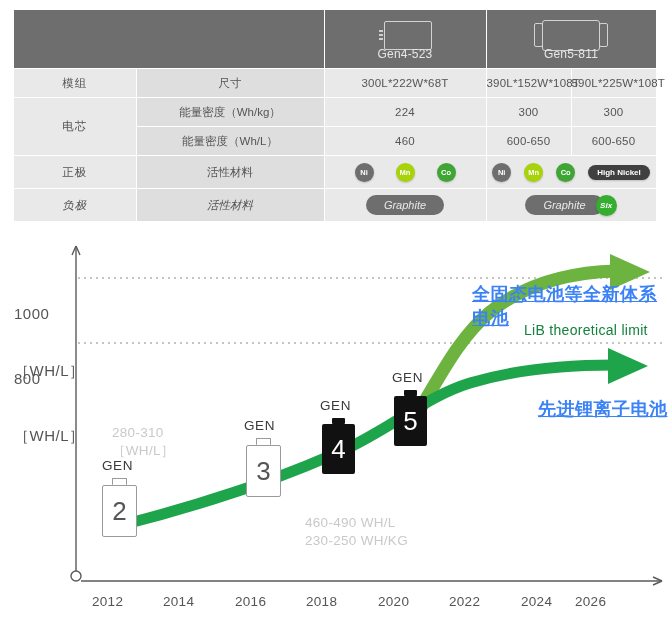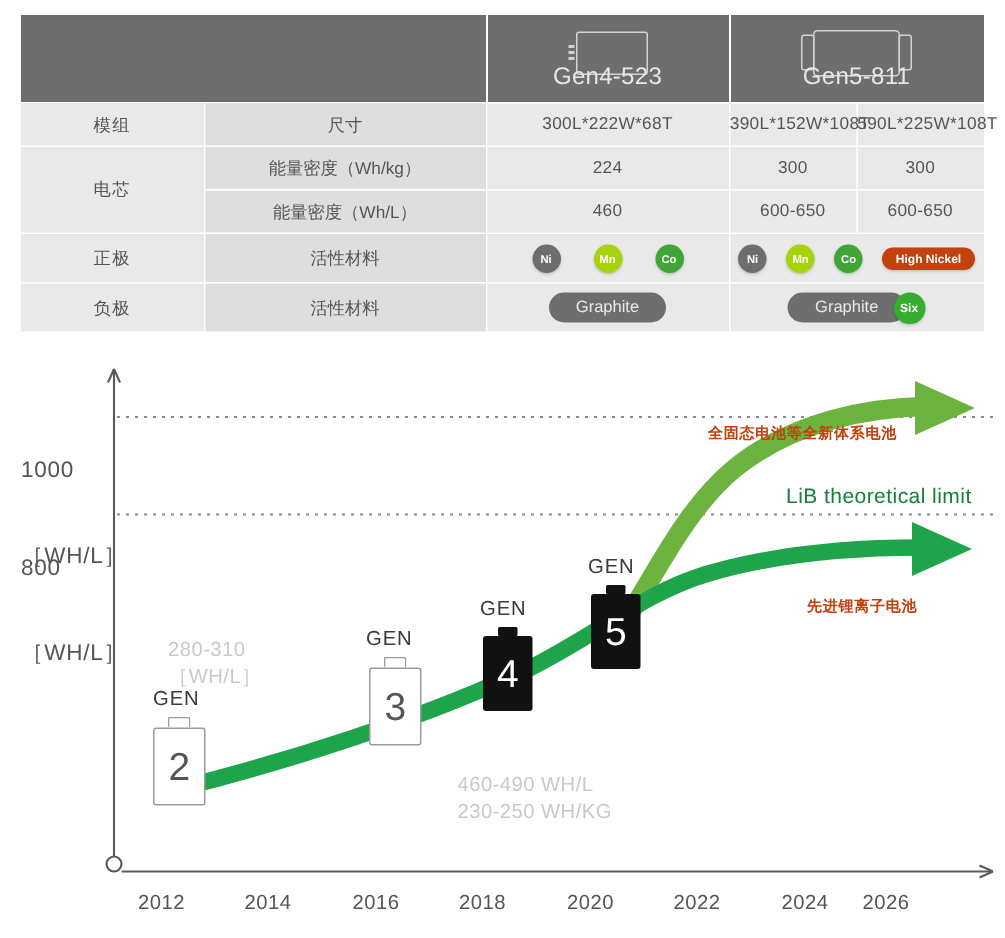--- a/index.html
+++ b/index.html
@@ -34,21 +34,21 @@
     height:58px;
     color:#e8e8e8;
   }
   .hdr-blank{background:#6e6e6e;}
   .hdr-cell{
     position:relative;
   }
   .hdr-cell .hdr-label{
     position:absolute;
     left:0;right:0;bottom:7px;
-    font-size:16px;
+    font-size:12px;
     color:#e6e6e6;
     letter-spacing:.2px;
   }
   .batt-glyph{
     position:absolute;
     left:0;right:0;top:9px;
     height:32px;
     display:flex;align-items:center;justify-content:center;
   }
   
@@ -61,35 +61,35 @@
   .cy-cap{width:7px;height:22px;border:1.4px solid #d2d2d2;border-radius:2px;}
   .cy-body{width:56px;height:29px;border:1.4px solid #d2d2d2;border-radius:3px;margin:0 -1px;}
 
   .row-a{background:#e9e9e9;}
   .row-b{background:#dedede;}
   .cell-lbl{height:28px;font-size:12px;color:#4d4d4d;letter-spacing:1px;}
   .cell-sub{height:28px;font-size:11.5px;color:#4d4d4d;}
   .cell-val{height:28px;font-size:11.5px;color:#555;letter-spacing:.2px;}
   .tall{height:56px;}
   .chem-cell{height:32px;}
-  .graph-cell{height:32px;}
+  .graph-cell{height:32px;font-style:italic;}
 
   .chem-row{display:flex;align-items:center;justify-content:center;gap:22px;}
   .chem-row.tight{gap:13px;}
   .chip{
     width:19px;height:19px;border-radius:50%;
     display:flex;align-items:center;justify-content:center;
     font-size:7.5px;color:#fff;font-weight:bold;
     box-shadow:0 1px 2px rgba(0,0,0,.18);
   }
   .chip-ni{background:#6e6e6e;}
   .chip-mn{background:#a8d20a;}
   .chip-co{background:#3fa535;}
   .pill-hn{
-    background:#c2410c;color:#fff;font-size:8px;font-weight:bold;
+    background:#404040;color:#fff;font-size:8px;font-weight:bold;
     border-radius:11px;padding:3px 9px;white-space:nowrap;
     box-shadow:0 1px 2px rgba(0,0,0,.18);
   }
   .pill-graphite{
     background:#6e6e6e;color:#e9e9e9;font-size:11px;
     border-radius:11px;padding:4px 18px;white-space:nowrap;
   }
   .graph-row{display:flex;align-items:center;justify-content:center;}
   .graph-row .chip{margin-left:-8px;font-size:8px;}
   .chip-six{background:#35ad2f;width:21px;height:21px;}
@@ -111,22 +111,22 @@
     position:absolute;text-align:left;width:56px;
   }
   .gen-word{
     font-size:13.5px;color:#3a3a3a;letter-spacing:.6px;
     position:absolute;
   }
   .spec-note{
     font-size:13.5px;color:#c9c9c9;line-height:18px;position:absolute;letter-spacing:.3px;
   }
   .ann-cn{
-    font-size:10px;color:#c2410c;position:absolute;letter-spacing:.5px;
-    font-family:"DejaVu Sans","Liberation Sans",sans-serif;font-weight:bold;
+    font-size:18px;color:#3b82f6;position:absolute;letter-spacing:.5px;
+    font-family:"DejaVu Sans","Liberation Sans",sans-serif;font-weight:bold;text-decoration:underline;
   }
   .ann-en{
     font-size:14px;color:#15803d;position:absolute;letter-spacing:.3px;
   }
 
   
   .btok{position:absolute;}
   .btok .cap{
     margin:0 auto;border-radius:1px;
   }

